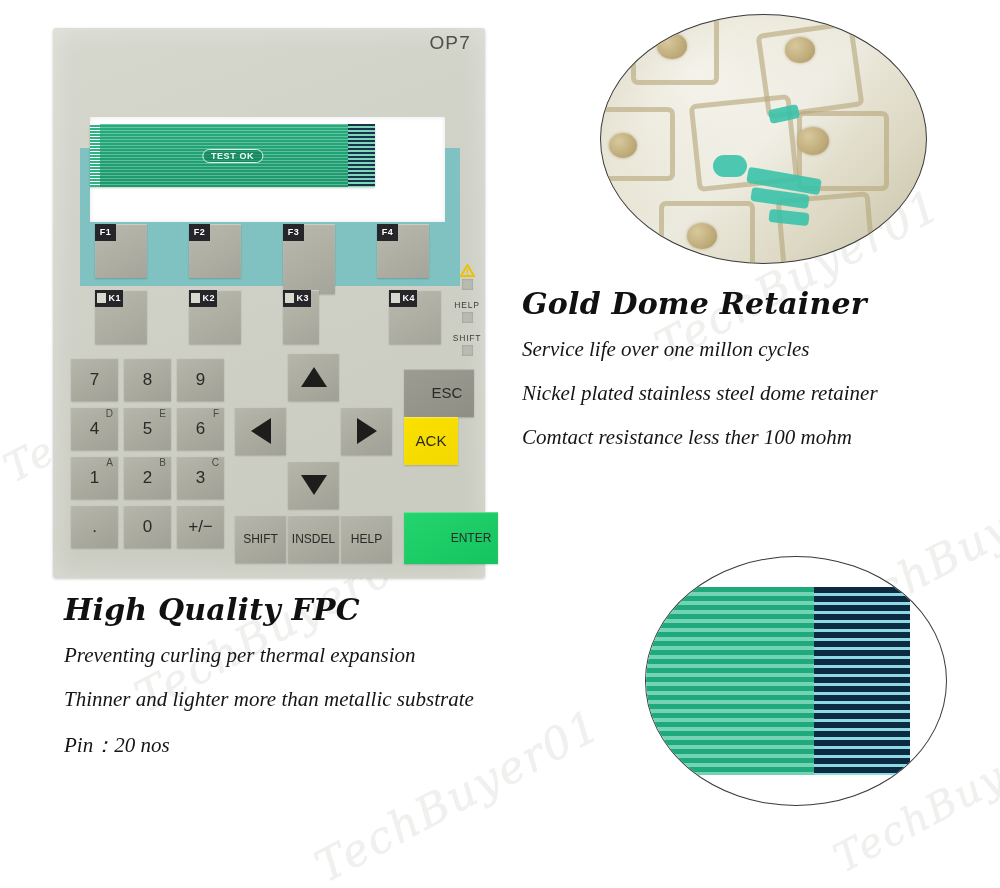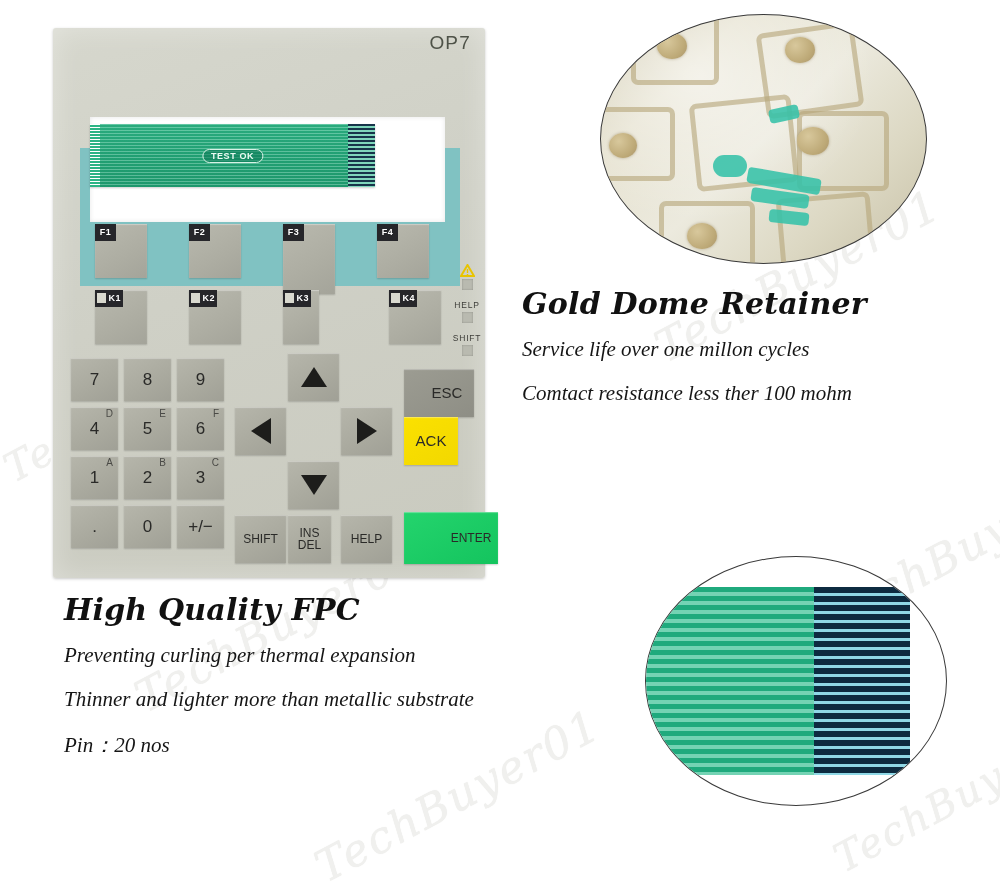--- a/index.html
+++ b/index.html
@@ -432,21 +432,21 @@
   <div class="key" style="left:288px; top:379px; width:51px; height:48px;">
     <span class="arrow-glyph arrow-right"></span>
   </div>
   <div class="key" style="left:235px; top:433px; width:51px; height:48px;">
     <span class="arrow-glyph arrow-down"></span>
   </div>
 
   <div class="key" style="left:182px; top:487px; width:51px; height:48px;">
     <span class="small-label">SHIFT</span>
   </div>
-  <div class="key" style="left:235px; top:487px; width:43px; height:48px; flex-direction:column;">
+  <div class="key" style="left:235px; top:487px; width:51px; height:48px; flex-direction:row;">
     <span class="small-label">INS</span>
     <span class="small-label">DEL</span>
   </div>
   <div class="key" style="left:288px; top:487px; width:51px; height:48px;">
     <span class="small-label">HELP</span>
   </div>
 
   <div class="key esc" style="left:351px; top:341px; width:54px; height:48px;">
     <span>ESC</span>
   </div>
@@ -481,20 +481,21 @@
 </div>
 
 <div class="oval-photo oval-fpc">
   <div class="fpc-green"></div>
   <div class="fpc-dark"></div>
 </div>
 
 <div class="feature-block block-gold">
   <h2 class="feature-title">Gold Dome Retainer</h2>
   <p class="feature-line">Service life over one millon cycles</p>
+  <p class="feature-line">Nickel plated stainless steel dome retainer</p>
   <p class="feature-line">Comtact resistance less ther 100 mohm</p>
 </div>
 
 <div class="feature-block block-fpc">
   <h2 class="feature-title">High Quality FPC</h2>
   <p class="feature-line">Preventing curling per thermal expansion</p>
   <p class="feature-line">Thinner and lighter more than metallic substrate</p>
   <p class="feature-line">Pin：20 nos</p>
 </div>
 

